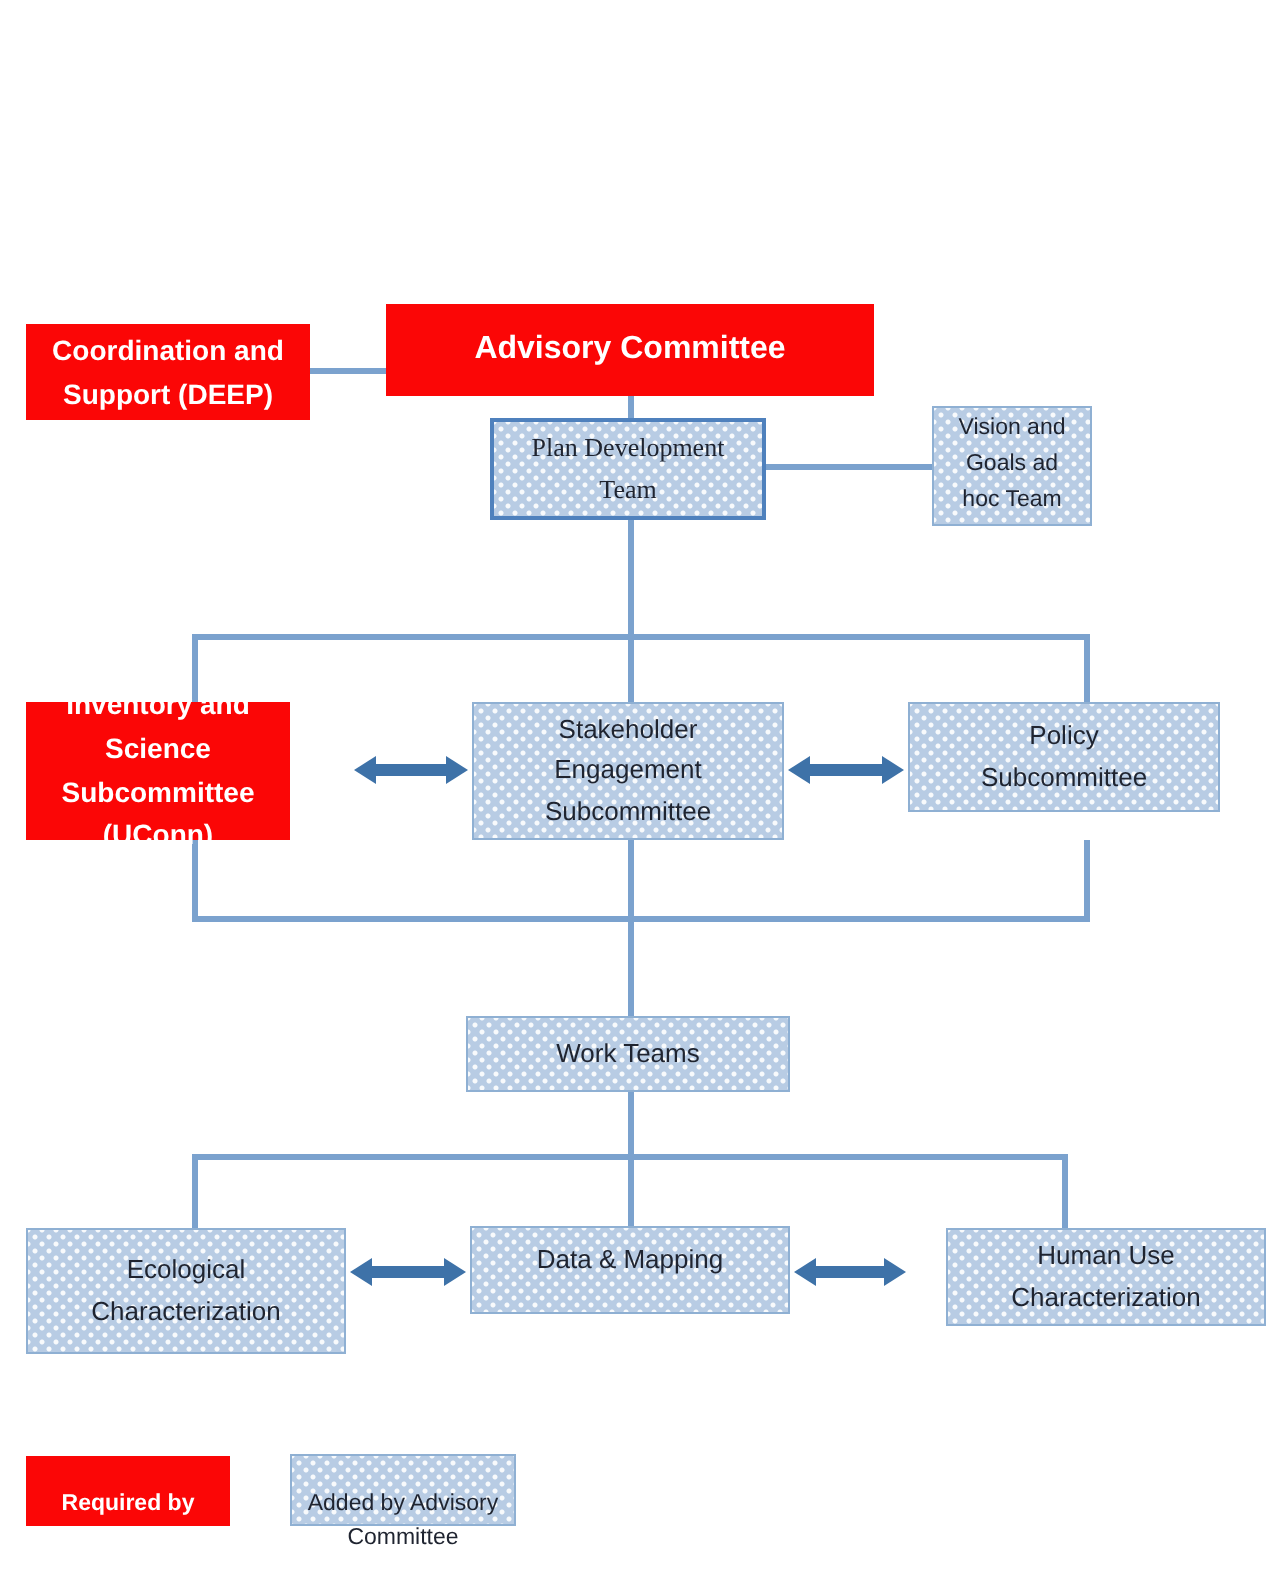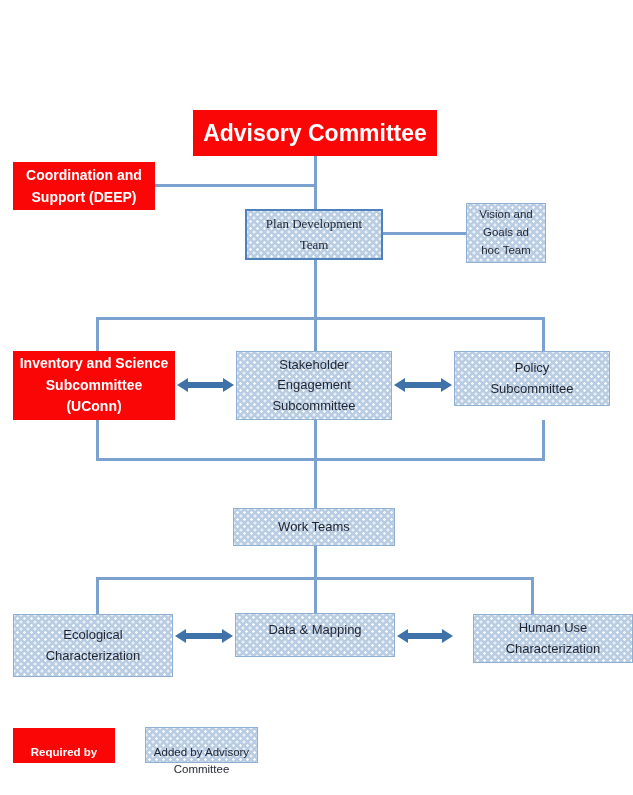--- a/index.html
+++ b/index.html
@@ -39,22 +39,23 @@
     line-height: 1.6;
     width: 100%;
   }
   .node.red {
     background: var(--required-red, #FF0000);
     color: var(--text-light, #fff);
     font-weight: bold;
     font-size: 14px;
   }
   .node.red.lg {
-    font-size: 23px;
+    font-size: 16px;
     font-weight: 600;
+    margin-top: 42px;
   }
   .node.blue {
     background-color: var(--committee-blue, #B8CCE4);
     background-image:
       radial-gradient(rgba(255,255,255,0.9) 1px, rgba(255,255,255,0) 1.5px),
       radial-gradient(rgba(255,255,255,0.9) 1px, rgba(255,255,255,0) 1.5px);
     background-size: 7px 7px;
     background-position: 0 0, 3.5px 3.5px;
     border: 1px solid var(--border-soft, #95B3D7);
     color: var(--text-dark, #1F2430);
@@ -153,21 +154,21 @@
     <span class="node-label">Plan Development
 Team</span>
   </div>
 
   <div class="node blue sm" style="left:466px; top:203px; width:80px; height:60px">
     <span class="node-label" style="line-height:1.55">Vision and
 Goals ad
 hoc Team</span>
   </div>
 
-  <div class="node red" style="left:13px; top:351px; width:162px; height:69px">
+  <div class="node red" style="left:13px; top:351px; width:132px; height:69px">
     <span class="node-label" style="line-height:1.55">Inventory and Science
 Subcommittee
 (UConn)</span>
   </div>
 
   <div class="node blue" style="left:236px; top:351px; width:156px; height:69px">
     <span class="node-label" style="line-height:1.55">Stakeholder
 Engagement
 Subcommittee</span>
   </div>

